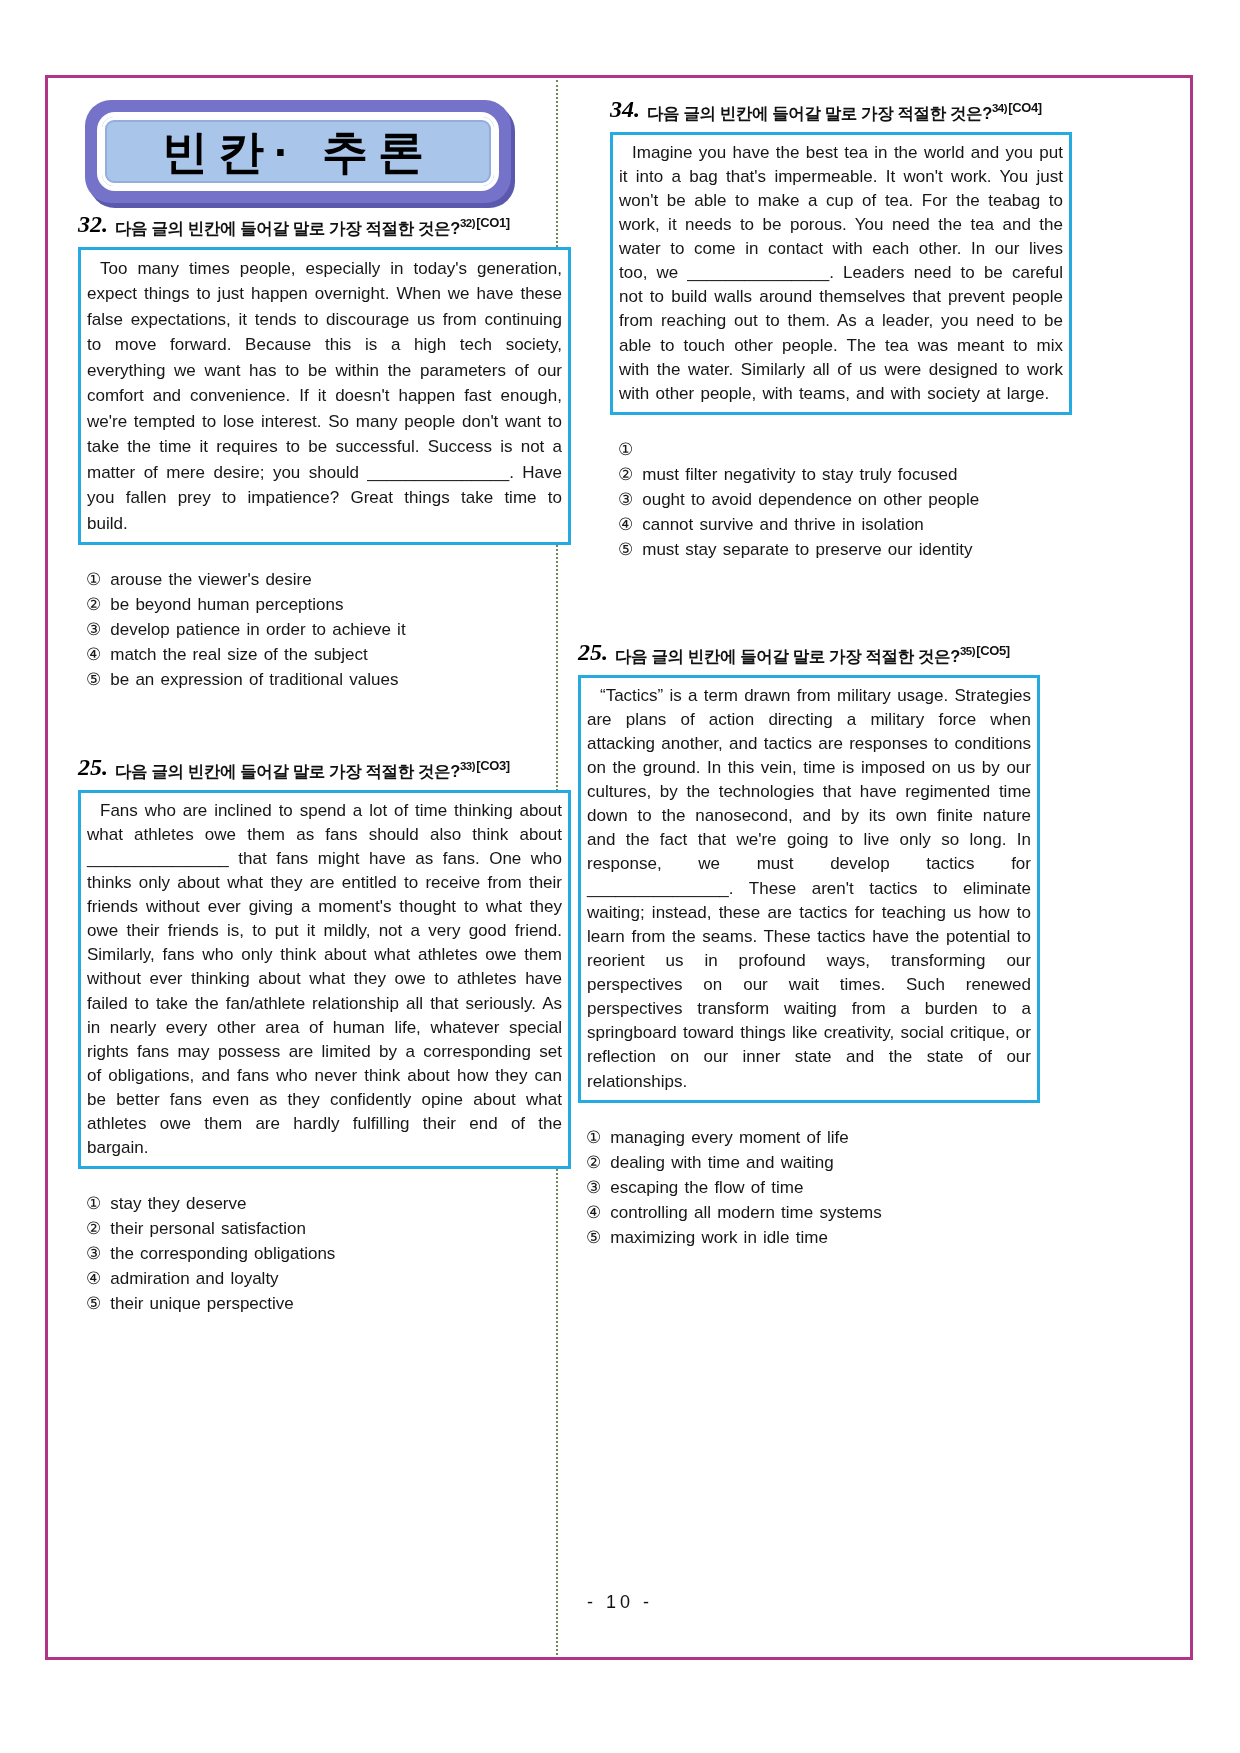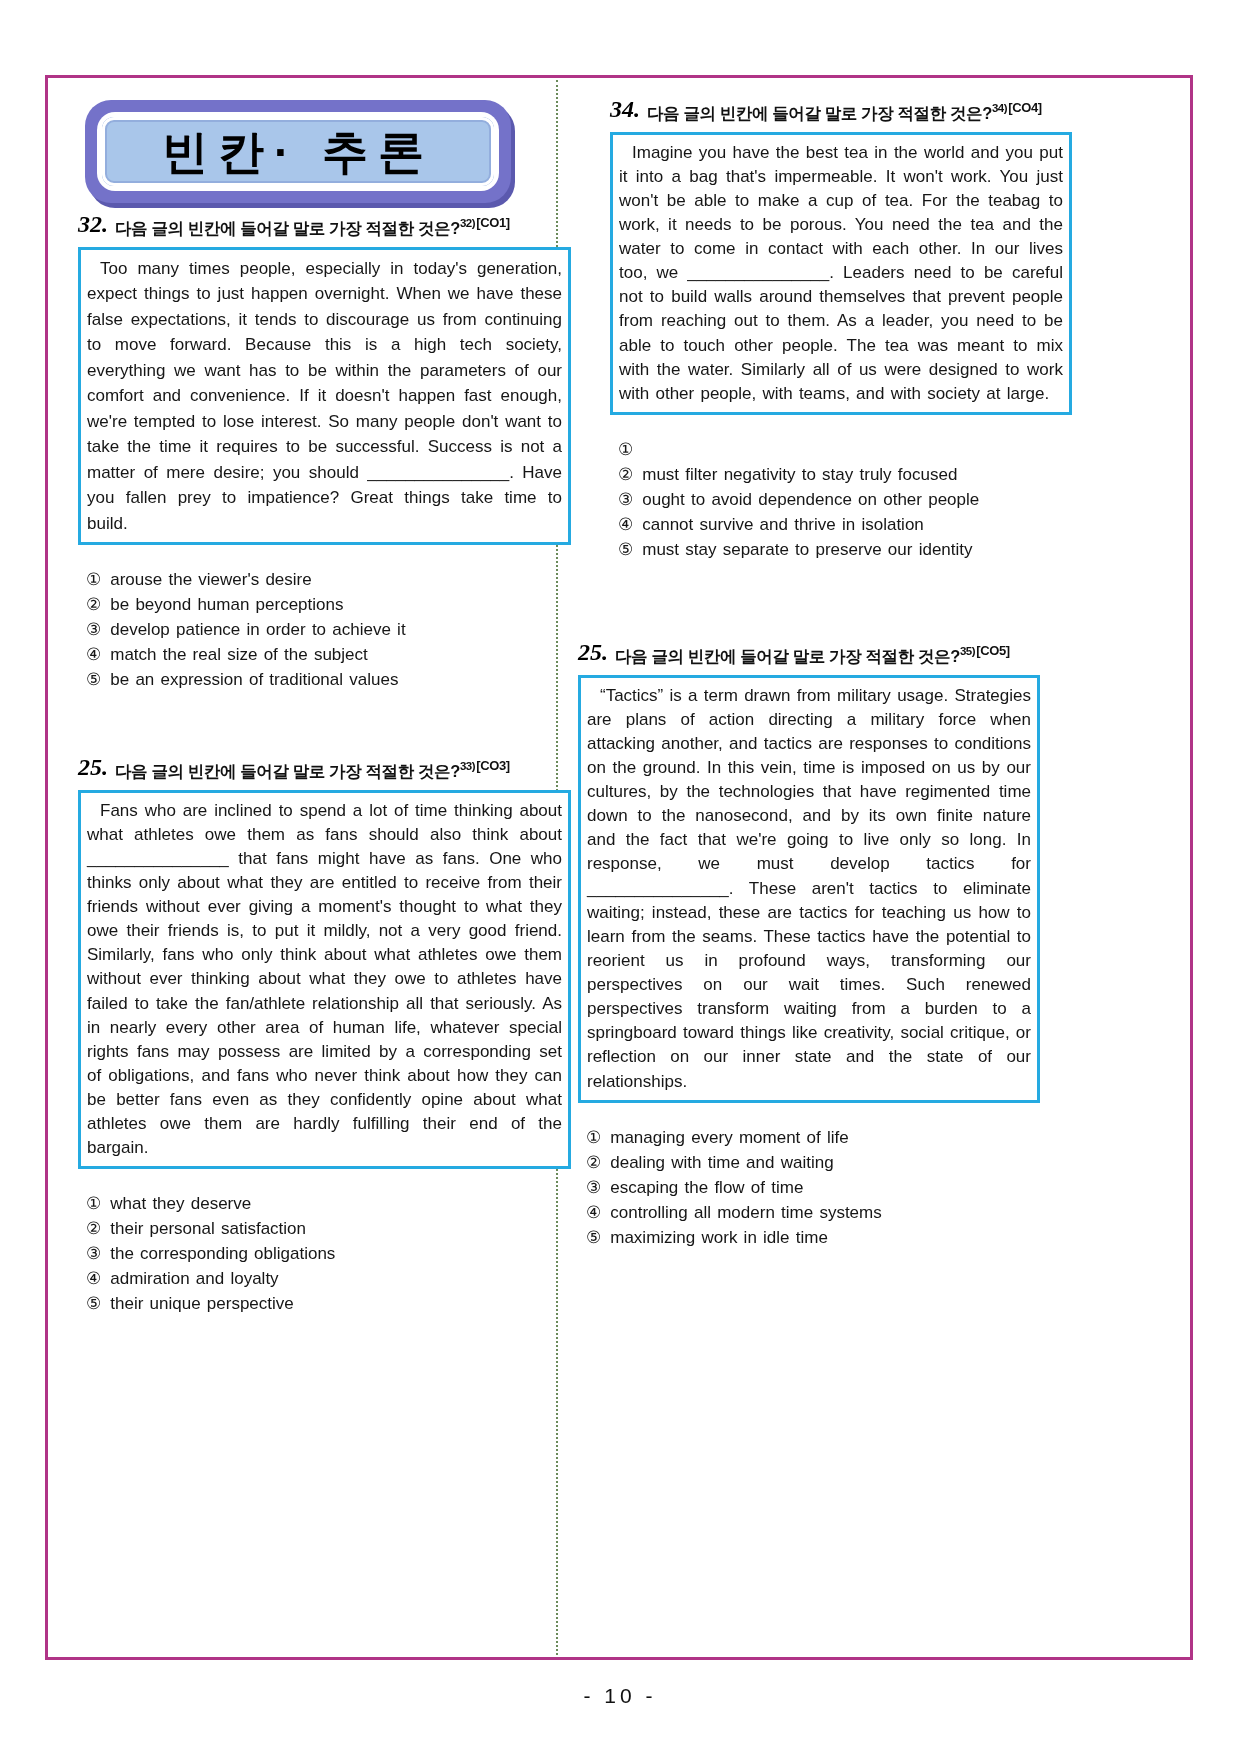--- a/index.html
+++ b/index.html
@@ -64,22 +64,22 @@
     text-indent:13px;word-spacing:1.5px;
   }
   .lh-lg{line-height:1.50;}
   .lh-md{line-height:1.42;}
   .options{list-style:none;margin:22px 0 0 0;padding:0 0 0 8px;}
   .option{display:flex;font-size:17px;line-height:25px;color:#161616;}
   .marker{margin-right:9px;flex:0 0 auto;}
   .option-label{word-spacing:1.5px;}
   
   .page-num{
-    position:absolute;left:0;top:1684px;width:1240px;text-align:center;
-    font-size:21px;letter-spacing:4px;color:#111;
+    position:absolute;left:0;top:1592px;width:1240px;text-align:center;
+    font-size:18px;letter-spacing:4px;color:#111;
   }
 </style>
 </head>
 <body>
 
 <div class="page-frame"></div>
 <div class="divider"></div>
 
 <div class="title-wrap">
   <div class="title-outer">
@@ -127,21 +127,21 @@
   <div class="q-header">
     <span class="q-num">25.</span>
     <span class="q-prompt"><span>다음 글의 빈칸에 들어갈 말로 가장 적절한 것은?</span><sup class="q-ref"><span class="ref-num">33)</span><span class="ref-tag">[CO3]</span></sup></span>
   </div>
   <div class="passage-box">
     <p class="passage lh-md">Fans who are inclined to spend a lot of time thinking about what athletes owe them as fans should also think about _______________ that fans might have as fans. One who thinks only about what they are entitled to receive from their friends without ever giving a moment's thought to what they owe their friends is, to put it mildly, not a very good friend. Similarly, fans who only think about what athletes owe them without ever thinking about what they owe to athletes have failed to take the fan/athlete relationship all that seriously. As in nearly every other area of human life, whatever special rights fans may possess are limited by a corresponding set of obligations, and fans who never think about how they can be better fans even as they confidently opine about what athletes owe them are hardly fulfilling their end of the bargain.</p>
   </div>
   <ul class="options">
     <li class="option">
         <span class="marker">①</span>
-        <span class="option-label">what they deserve</span>
+        <span class="option-label">stay they deserve</span>
       </li>
     <li class="option">
         <span class="marker">②</span>
         <span class="option-label">their personal satisfaction</span>
       </li>
     <li class="option">
         <span class="marker">③</span>
         <span class="option-label">the corresponding obligations</span>
       </li>
     <li class="option">

